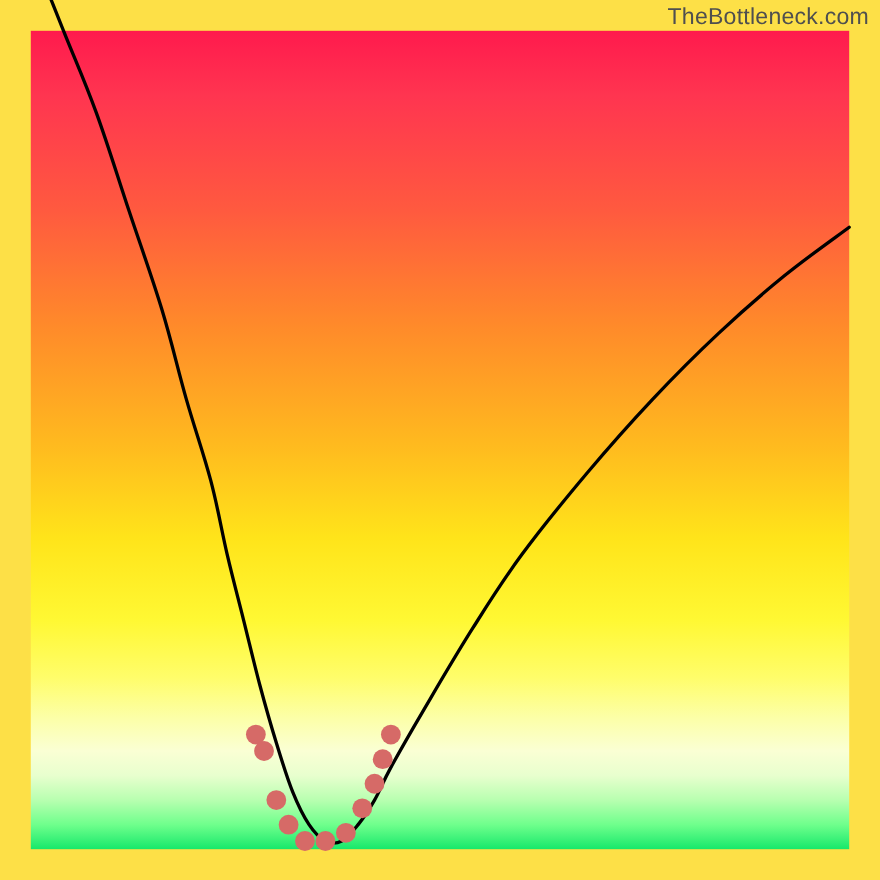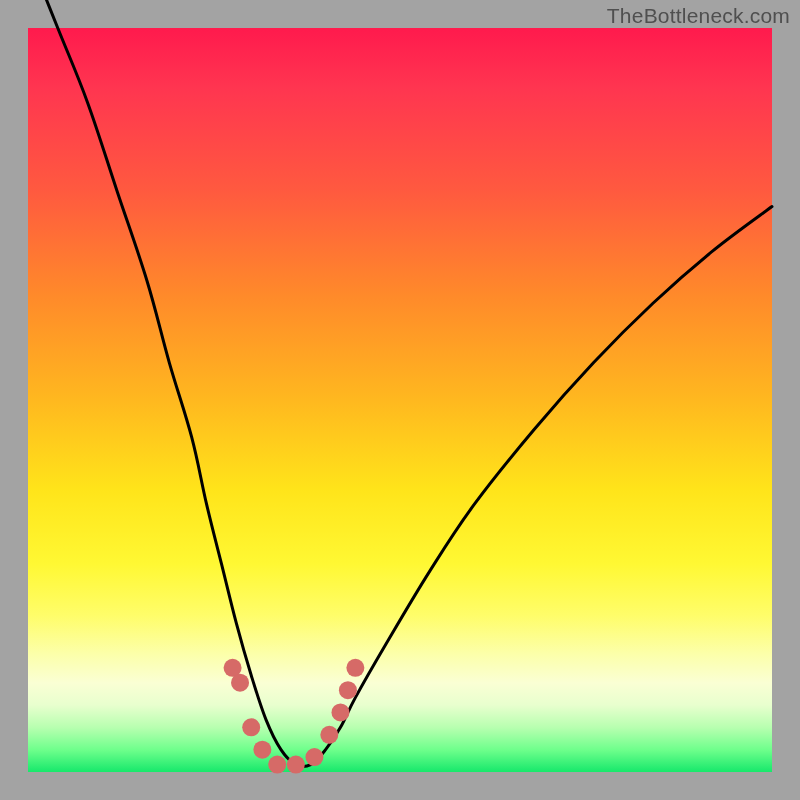--- a/index.html
+++ b/index.html
@@ -10,21 +10,21 @@
     background: #000;
     overflow: hidden;
     font-family: Arial, Helvetica, sans-serif;
   }
   .frame {
     position: absolute;
     left: 0;
     top: 0;
     width: 800px;
     height: 800px;
-    background: #a3a3a3;
+    background: #fde047;
   }
   .plot {
     position: absolute;
     left: 28px;
     top: 28px;
     width: 744px;
     height: 744px;
     
     background: linear-gradient(
       to bottom,

